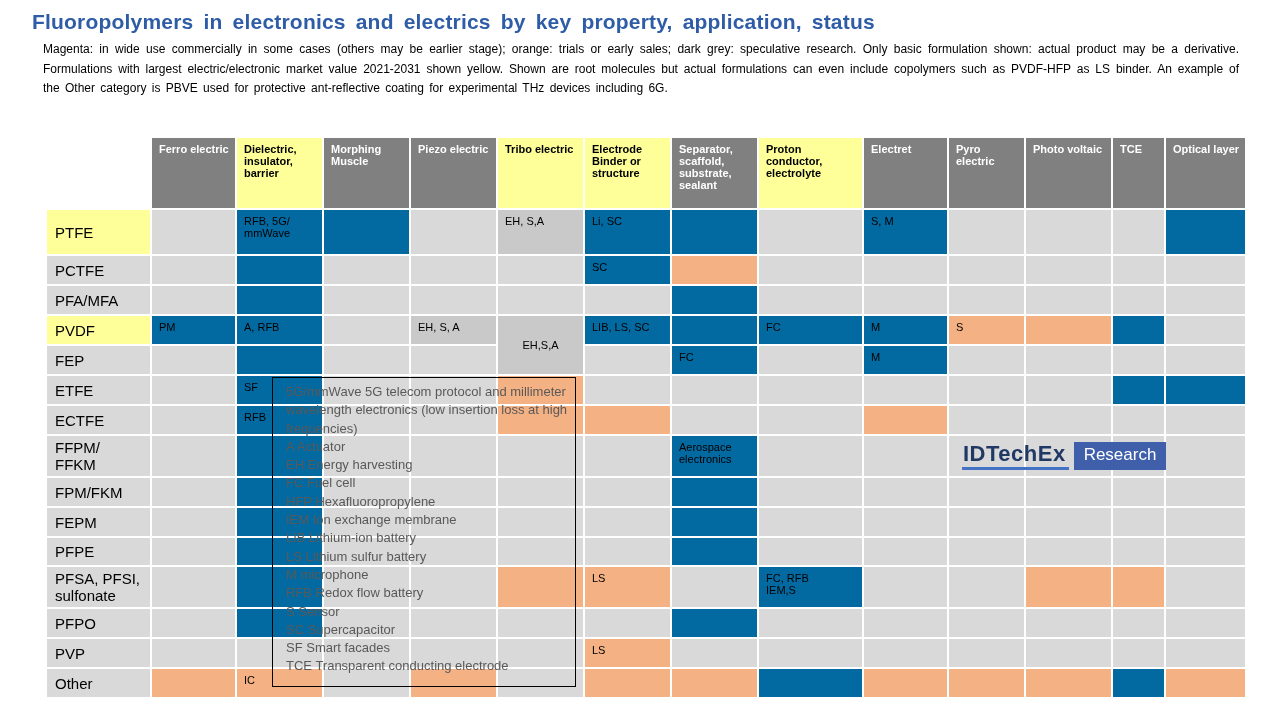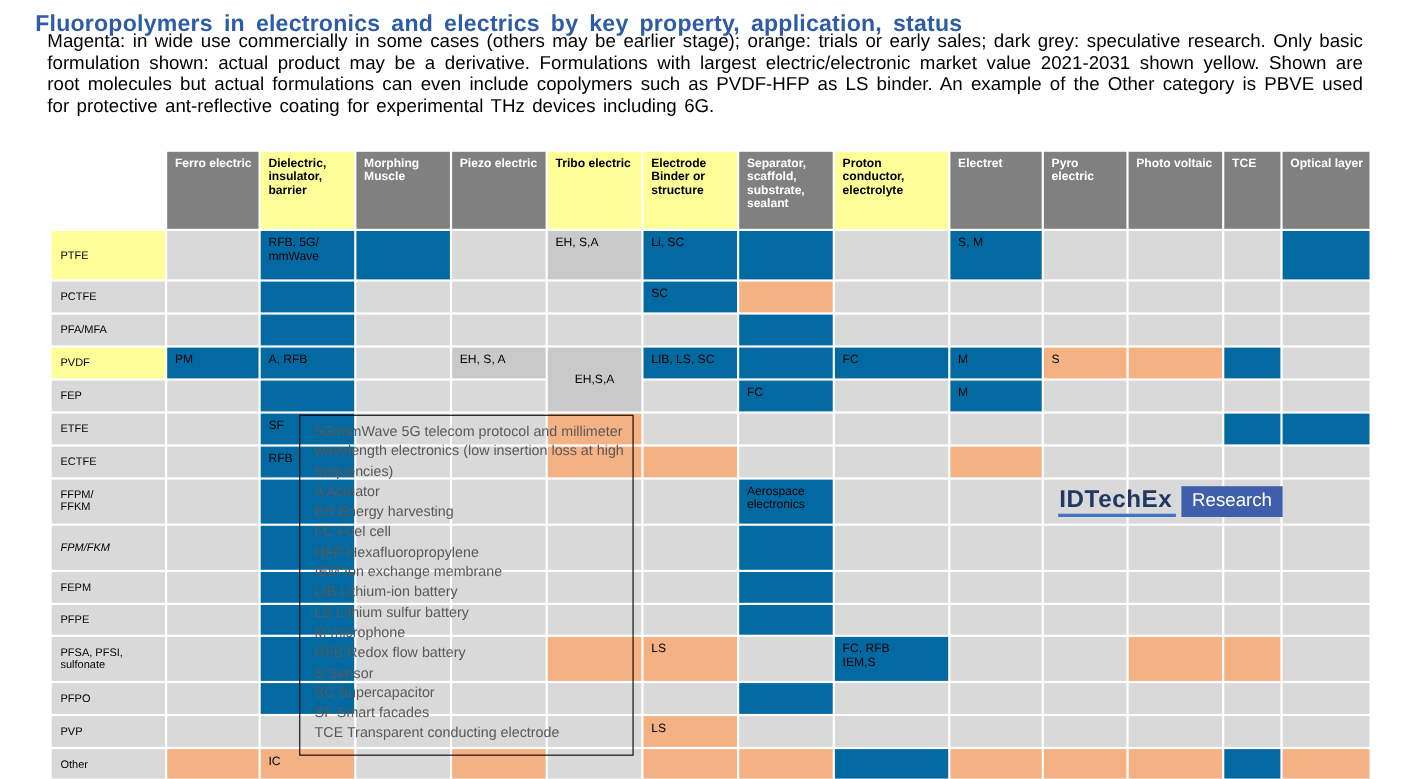--- a/index.html
+++ b/index.html
@@ -1,31 +1,31 @@
 <!DOCTYPE html>
 <html><head>
 <meta charset="utf-8">
 <style>
   html,body{margin:0;padding:0;background:#fff;}
   body{width:1280px;height:708px;font-family:"Liberation Sans",sans-serif;}
   .slide{position:relative;width:1280px;height:708px;background:#fff;overflow:hidden;}
 
   .title{position:absolute;left:32px;top:10px;font-size:21px;font-weight:bold;
          color:#2e5ca6;word-spacing:4px;letter-spacing:0.2px;}
-  .subtitle{position:absolute;left:43px;top:28px;width:1196px;font-size:17px;
+  .subtitle{position:absolute;left:43px;top:40px;width:1196px;font-size:12px;
          line-height:19.5px;color:#000;text-align:justify;word-spacing:2px;}
 
   table.grid{position:absolute;left:45px;top:136px;border-collapse:separate;
          border-spacing:2px;table-layout:fixed;}
   table.grid th,table.grid td{white-space:pre-line;overflow:hidden;}
   th.hdr{background:#808080;color:#fff;font-size:11px;font-weight:bold;
          text-align:left;vertical-align:top;padding:5px 4px 4px 7px;height:70px;box-sizing:border-box;}
   th.hdr.hl{background:#ffff99;color:#000;}
   th.corner{background:#fff;}
-  td.rowlabel{background:#d9d9d9;font-size:10px;color:#000;text-align:left;
+  td.rowlabel{background:#d9d9d9;font-size:15px;color:#000;text-align:left;
          vertical-align:middle;padding:2px 4px 2px 8px;}
   td.rowlabel.hl{background:#ffff99;}
   td.cell{font-size:11px;color:#000;vertical-align:top;padding:5px 4px 2px 7px;}
   td.s-n{background:#d9d9d9;}
   td.s-w{background:#0369a1;}
   td.s-t{background:#f4b183;}
   td.s-sp{background:#c9c9c9;}
   td.merged{vertical-align:middle;text-align:center;padding:20px;}
 
   .legendbox{position:absolute;left:272px;top:377px;width:304px;height:310px;
@@ -204,21 +204,21 @@
           <td class="cell s-n"></td>
           <td class="cell s-w">Aerospace
 electronics</td>
           <td class="cell s-n"></td>
           <td class="cell s-n"></td>
           <td class="cell s-n"></td>
           <td class="cell s-n"></td>
           <td class="cell s-n"></td>
           <td class="cell s-n"></td>
         </tr>
-        <tr style="height: 40px; font-style: italic;">
+        <tr style="height: 28px;">
           <td class="rowlabel">FPM/FKM</td>
           <td class="cell s-n"></td>
           <td class="cell s-w"></td>
           <td class="cell s-n"></td>
           <td class="cell s-n"></td>
           <td class="cell s-n"></td>
           <td class="cell s-n"></td>
           <td class="cell s-w"></td>
           <td class="cell s-n"></td>
           <td class="cell s-n"></td>

